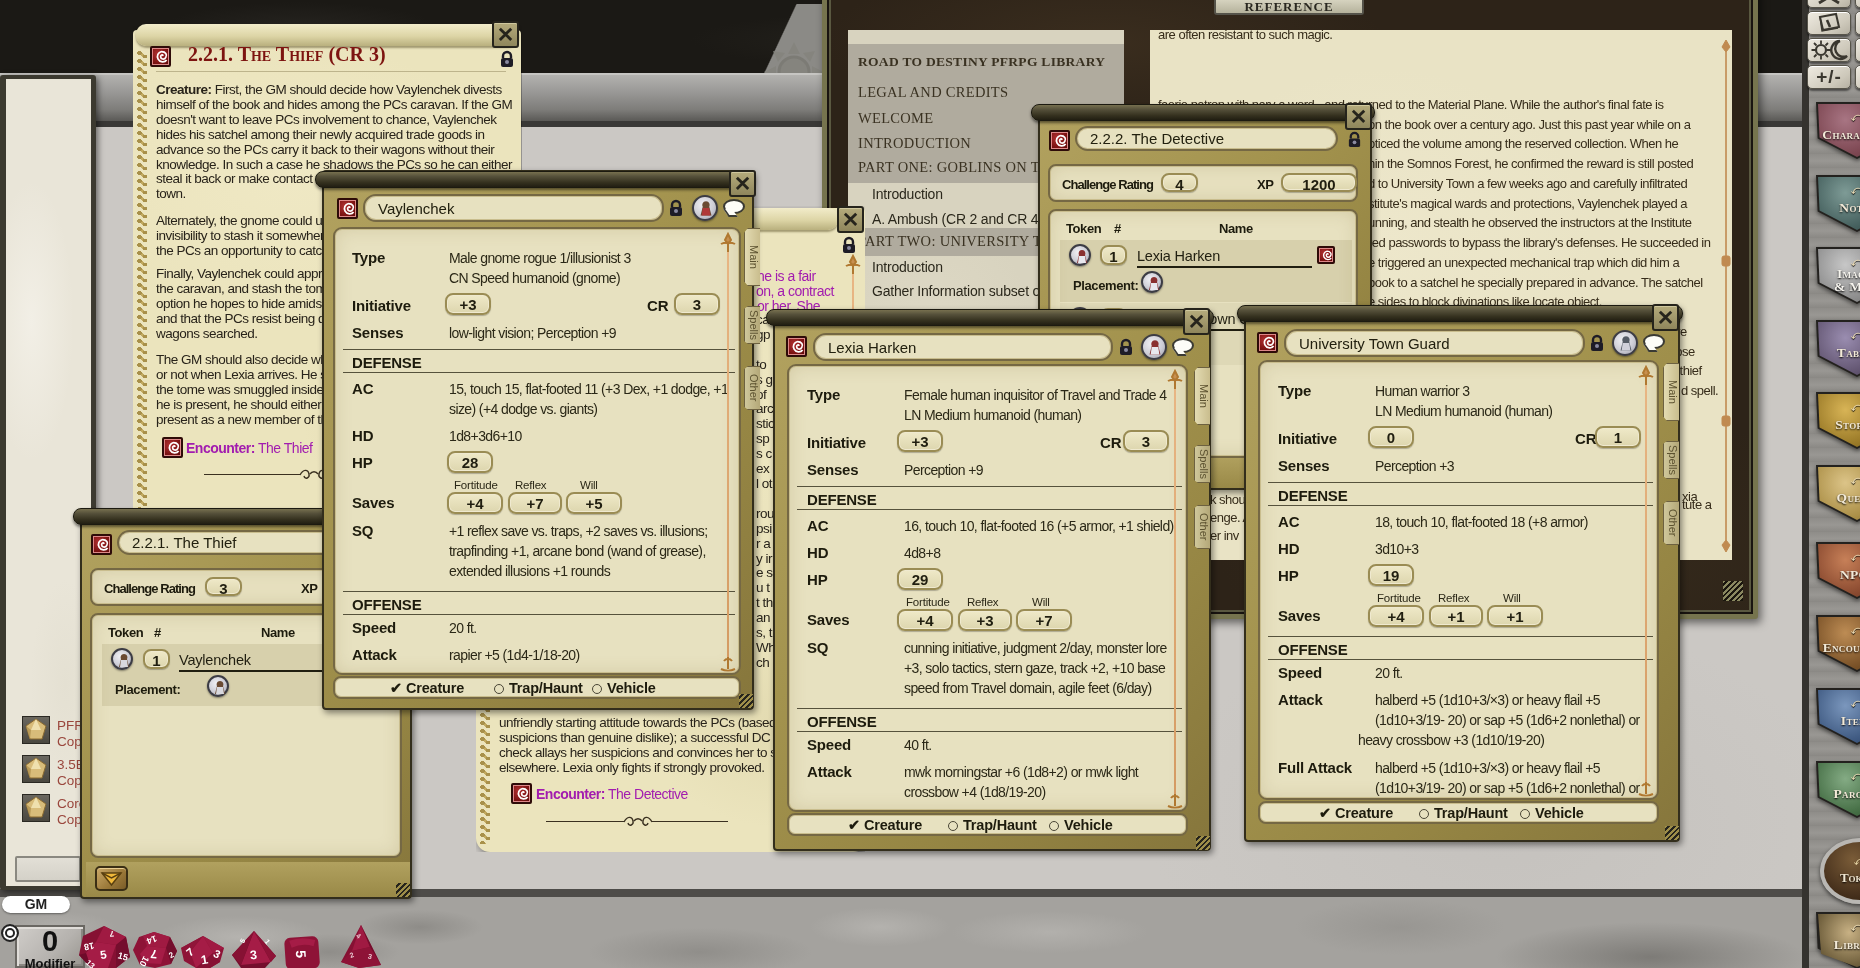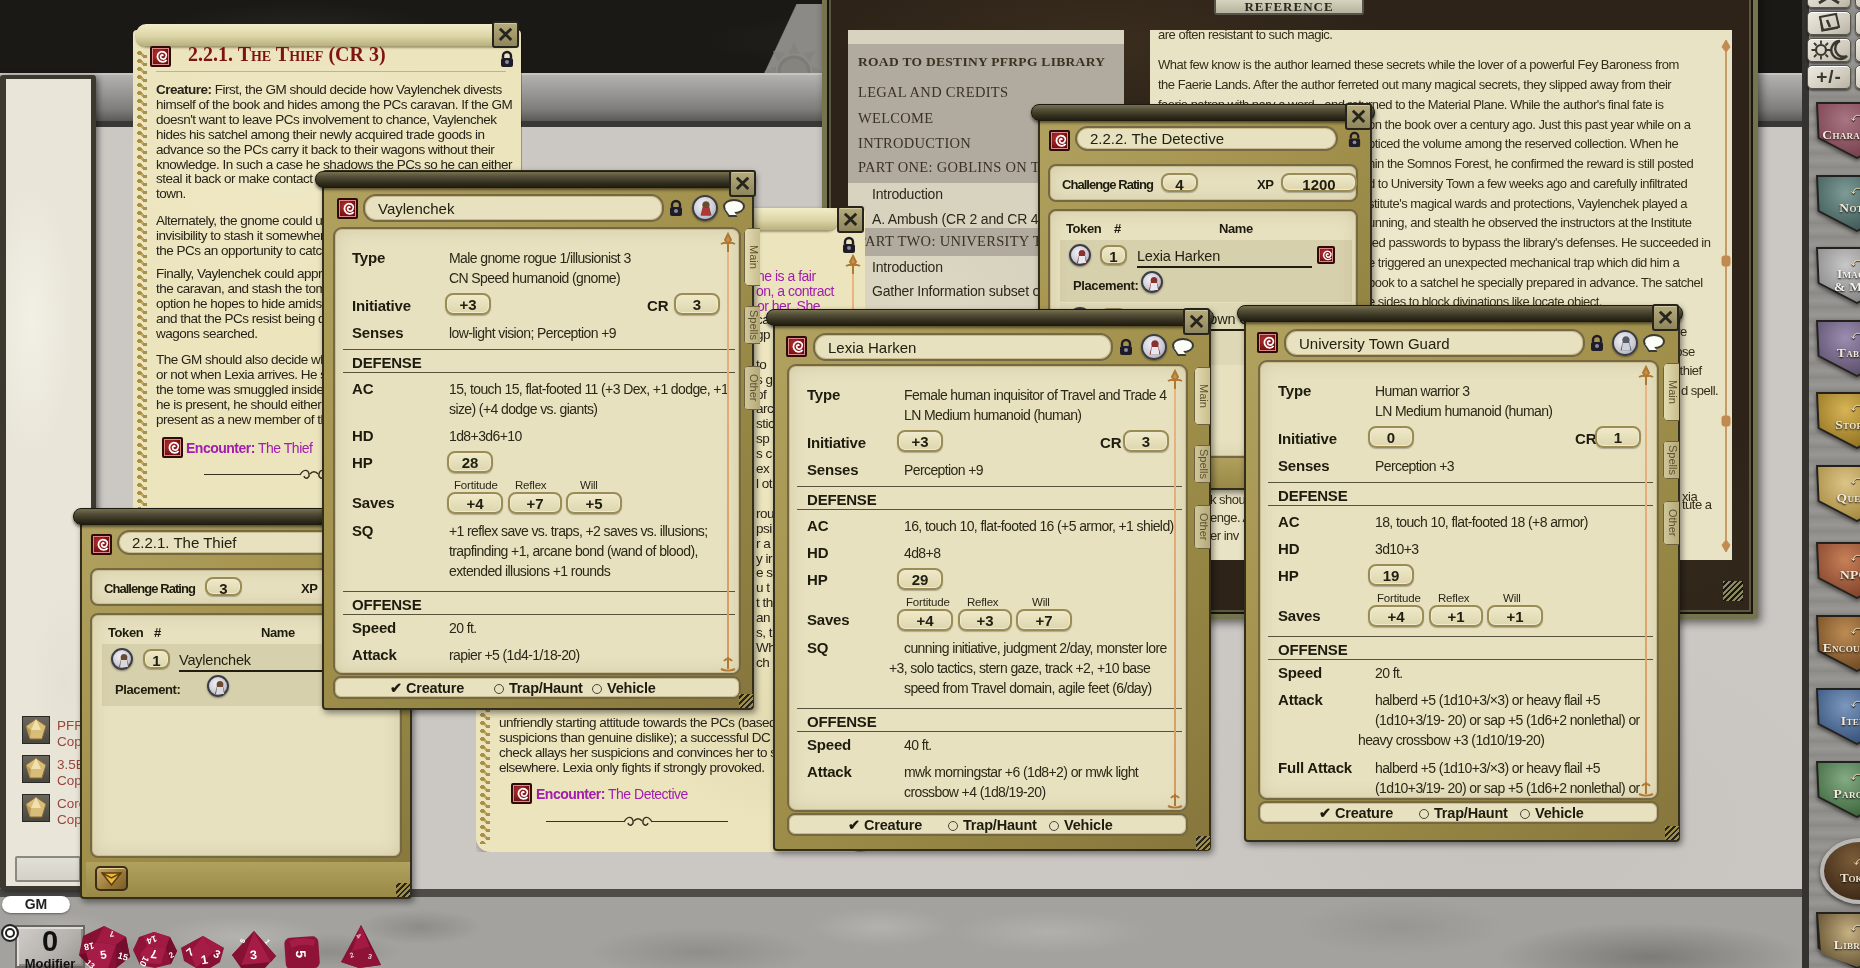--- a/index.html
+++ b/index.html
@@ -208,22 +208,20 @@
  <div class="libserif" style="left:10px;top:129px;font-size:14.5px">PART ONE: GOBLINS ON THE</div>
  <div class="libsans" style="left:24px;top:156px">Introduction</div>
  <div class="libsans" style="left:24px;top:181px">A. Ambush (CR 2 and CR 4)</div>
  <div class="libserif" style="left:10px;top:203px;font-size:14.5px">PART TWO: UNIVERSITY TO</div>
  <div class="libsans" style="left:24px;top:229px">Introduction</div>
  <div class="libsans" style="left:24px;top:253px">Gather Information subset of D</div>
 </div>
 
 <div class="abs" style="left:1150px;top:30px;width:582px;height:530px;background:#e9e3c5;overflow:hidden;background-image:radial-gradient(ellipse 300px 250px at 40% 40%,#ede7cb 0%,transparent 70%)">
  <div class="reftext" style="left:8px;top:-3px">are often resistant to such magic.</div>
- <div class="reftext" style="left:8px;top:27px">What few know is the author learned these secrets while the lover of a powerful Fey Baroness from</div>
- <div class="reftext" style="left:8px;top:47px">the Faerie Lands. After the author ferreted out many magical secrets, they slipped away from their</div>
  <div class="reftext" style="left:8px;top:67px">faerie patron with nary a word - and returned to the Material Plane. While the author's final fate is</div>
  <div class="reftext" style="left:218px;top:87px">on the book over a century ago. Just this past year while on a</div>
  <div class="reftext" style="left:218px;top:106px">oticed the volume among the reserved collection. When he</div>
  <div class="reftext" style="left:218px;top:126px">hin the Somnos Forest, he confirmed the reward is still posted</div>
  <div class="reftext" style="left:218px;top:146px">d to University Town a few weeks ago and carefully infiltrated</div>
  <div class="reftext" style="left:218px;top:166px">stitute's magical wards and protections, Vaylenchek played a</div>
  <div class="reftext" style="left:218px;top:185px">unning, and stealth he observed the instructors at the Institute</div>
  <div class="reftext" style="left:218px;top:205px">red passwords to bypass the library's defenses. He succeeded in</div>
  <div class="reftext" style="left:218px;top:225px">e triggered an unexpected mechanical trap which did him a</div>
  <div class="reftext" style="left:218px;top:245px">book to a satchel he specially prepared in advance. The satchel</div>
@@ -475,21 +473,21 @@
  <div class="btn" style="left:112px;top:222px;width:46px;height:22px;line-height:20px">28</div>
  <div class="slbl" style="left:119px;top:250px">Fortitude</div>
  <div class="slbl" style="left:180px;top:250px">Reflex</div>
  <div class="slbl" style="left:245px;top:250px">Will</div>
  <div class="lbl" style="left:17px;top:265px">Saves</div>
  <div class="btn" style="left:112px;top:263px;width:56px;height:22px;line-height:20px">+4</div>
  <div class="btn" style="left:173px;top:263px;width:54px;height:22px;line-height:20px">+7</div>
  <div class="btn" style="left:231px;top:263px;width:56px;height:22px;line-height:20px">+5</div>
  <div class="lbl" style="left:17px;top:293px">SQ</div>
  <div class="val" style="left:114px;top:294px">+1 reflex save vs. traps, +2 saves vs. illusions;</div>
- <div class="val" style="left:114px;top:314px">trapfinding +1, arcane bond (wand of blood),</div>
+ <div class="val" style="left:114px;top:314px">trapfinding +1, arcane bond (wand of grease),</div>
  <div class="val" style="left:114px;top:334px">extended illusions +1 rounds</div>
  <div class="hr" style="left:8px;top:362px;width:392px"></div>
  <div class="lbl" style="left:17px;top:367px">OFFENSE</div>
  <div class="hr" style="left:8px;top:385px;width:392px"></div>
  <div class="lbl" style="left:17px;top:390px">Speed</div>
  <div class="val" style="left:114px;top:391px">20 ft.</div>
  <div class="lbl" style="left:17px;top:417px">Attack</div>
  <div class="val" style="left:114px;top:418px">rapier +5 (1d4-1/18-20)</div>
  <div class="spear" style="left:392px;top:16px;height:420px"></div>
  <svg class="abs" style="left:383px;top:2px" width="20" height="24" viewBox="0 0 20 22">
@@ -552,21 +550,21 @@
  <div class="btn" style="left:108px;top:202px;width:46px;height:22px;line-height:20px">29</div>
  <div class="slbl" style="left:117px;top:230px">Fortitude</div>
  <div class="slbl" style="left:178px;top:230px">Reflex</div>
  <div class="slbl" style="left:243px;top:230px">Will</div>
  <div class="lbl" style="left:18px;top:245px">Saves</div>
  <div class="btn" style="left:108px;top:243px;width:56px;height:22px;line-height:20px">+4</div>
  <div class="btn" style="left:169px;top:243px;width:54px;height:22px;line-height:20px">+3</div>
  <div class="btn" style="left:227px;top:243px;width:56px;height:22px;line-height:20px">+7</div>
  <div class="lbl" style="left:18px;top:273px">SQ</div>
  <div class="val" style="left:115px;top:274px">cunning initiative, judgment 2/day, monster lore</div>
- <div class="val" style="left:100px;top:294px">+3, solo tactics, stern gaze, track +2, +10 base</div>
+ <div class="val" style="left:115px;top:294px">+3, solo tactics, stern gaze, track +2, +10 base</div>
  <div class="val" style="left:115px;top:314px">speed from Travel domain, agile feet (6/day)</div>
  <div class="hr" style="left:8px;top:342px;width:385px"></div>
  <div class="lbl" style="left:18px;top:347px">OFFENSE</div>
  <div class="hr" style="left:8px;top:365px;width:385px"></div>
  <div class="lbl" style="left:18px;top:370px">Speed</div>
  <div class="val" style="left:115px;top:371px">40 ft.</div>
  <div class="lbl" style="left:18px;top:397px">Attack</div>
  <div class="val" style="left:115px;top:398px">mwk morningstar +6 (1d8+2) or mwk light</div>
  <div class="val" style="left:115px;top:418px">crossbow +4 (1d8/19-20)</div>
  <div class="spear" style="left:385px;top:16px;height:420px"></div>

